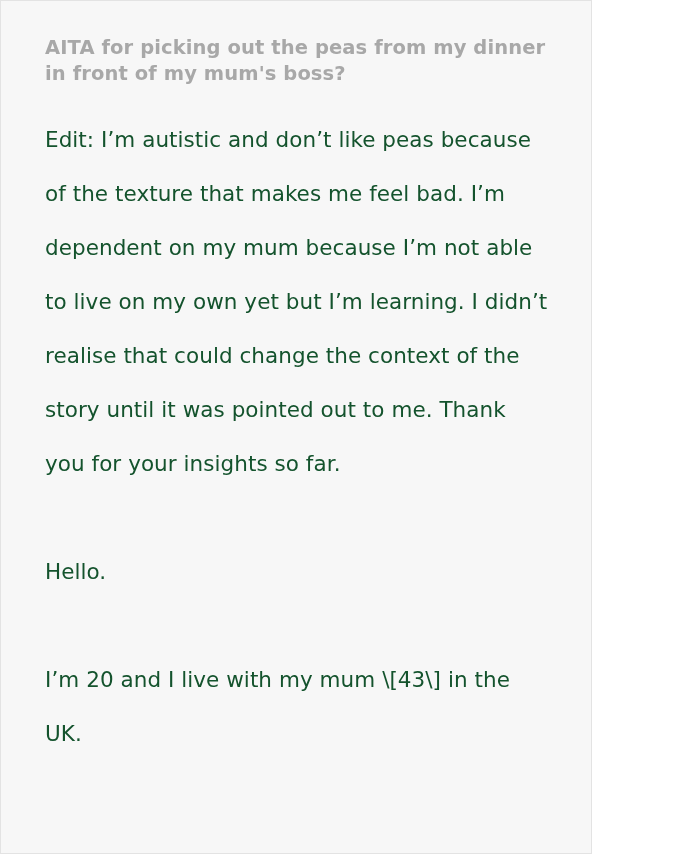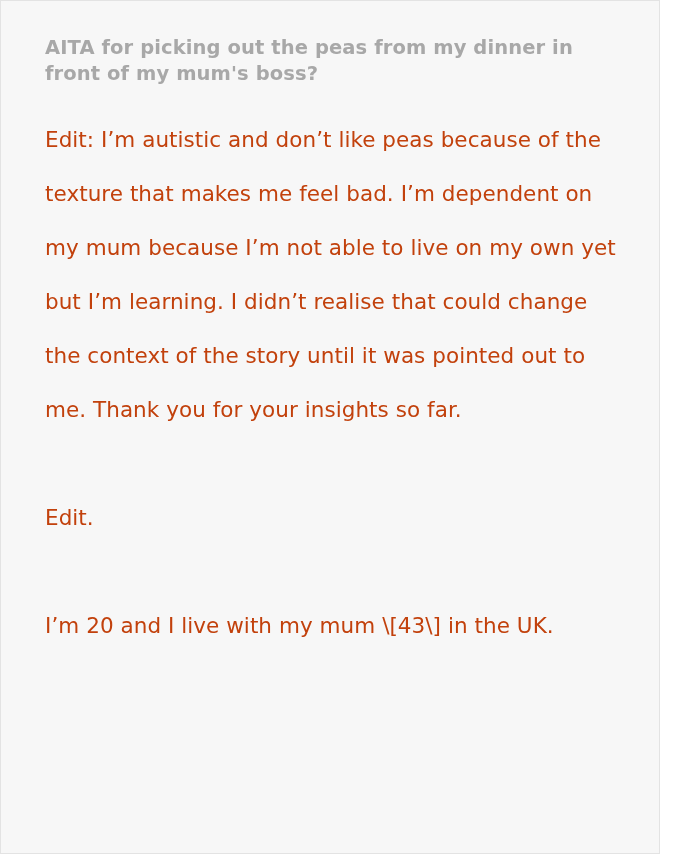--- a/index.html
+++ b/index.html
@@ -7,21 +7,21 @@
     padding: 0;
   }
   body {
     width: 700px;
     height: 854px;
     background: #ffffff;
     font-family: "DejaVu Sans", sans-serif;
     overflow: hidden;
   }
   .page {
-    width: 660px;
+    width: 592px;
     height: 854px;
     box-sizing: border-box;
     background: #f7f7f7;
     border: 1px solid #e3e3e3;
     padding: 34px 40px 0 44px;
     position: relative;
   }
   .post-title {
     font-family: "DejaVu Sans", sans-serif;
     font-size: 19.5px;
@@ -29,38 +29,38 @@
     line-height: 1.33;
     color: #a8a8a8;
     letter-spacing: 0.1px;
     margin: 0 0 26px 0;
     max-width: 570px;
   }
   .post-body {
     font-family: "DejaVu Sans", sans-serif;
     font-size: 21.5px;
     line-height: 54px;
-    color: #c2410c;
+    color: #14532d;
     letter-spacing: 0.05px;
     max-width: 620px;
   }
   .para {
     margin: 0;
     white-space: pre-wrap;
   }
   .para + .para {
     margin-top: 54px;
   }
 </style>
 </head>
 <body>
 
 <div class="page">
 
   <h1 class="post-title">AITA for picking out the peas from my dinner in front of my mum's boss?</h1>
 
   <div class="post-body">
     <p class="para">Edit: I’m autistic and don’t like peas because of the texture that makes me feel bad. I’m dependent on my mum because I’m not able to live on my own yet but I’m learning. I didn’t realise that could change the context of the story until it was pointed out to me. Thank you for your insights so far.</p>
-    <p class="para">Edit.</p>
+    <p class="para">Hello.</p>
     <p class="para">I’m 20 and I live with my mum \[43\] in the UK.</p>
   </div>
 
 </div>
 
 </body></html>

